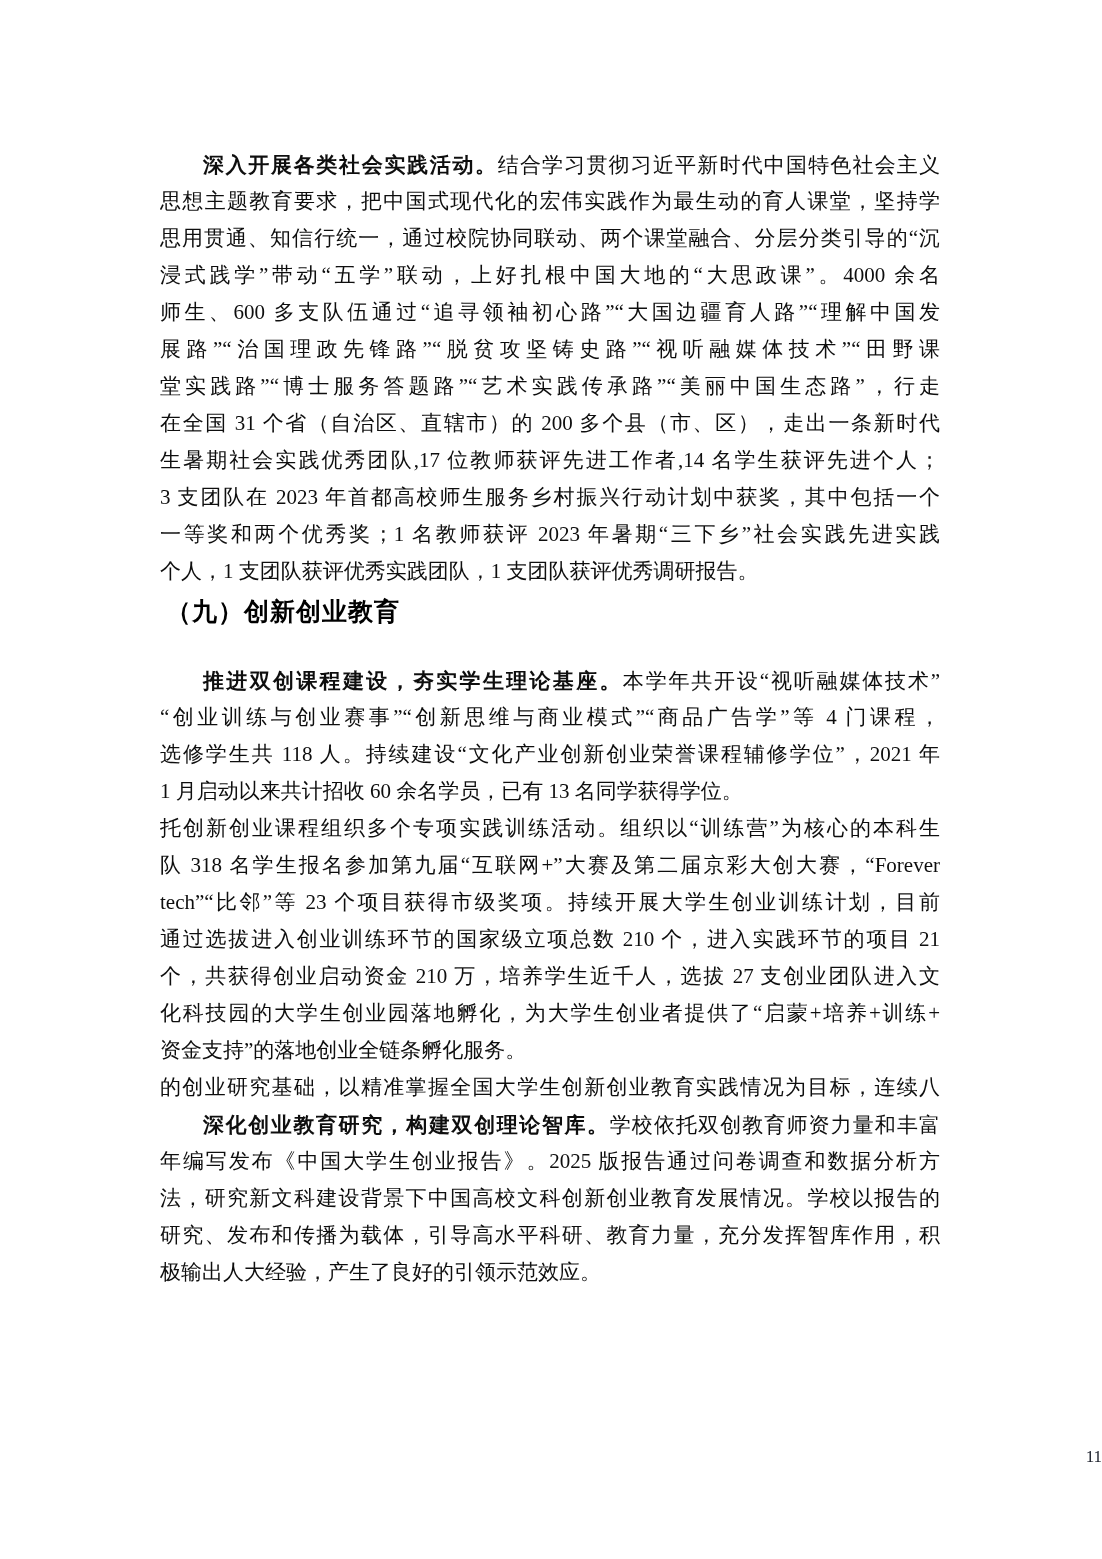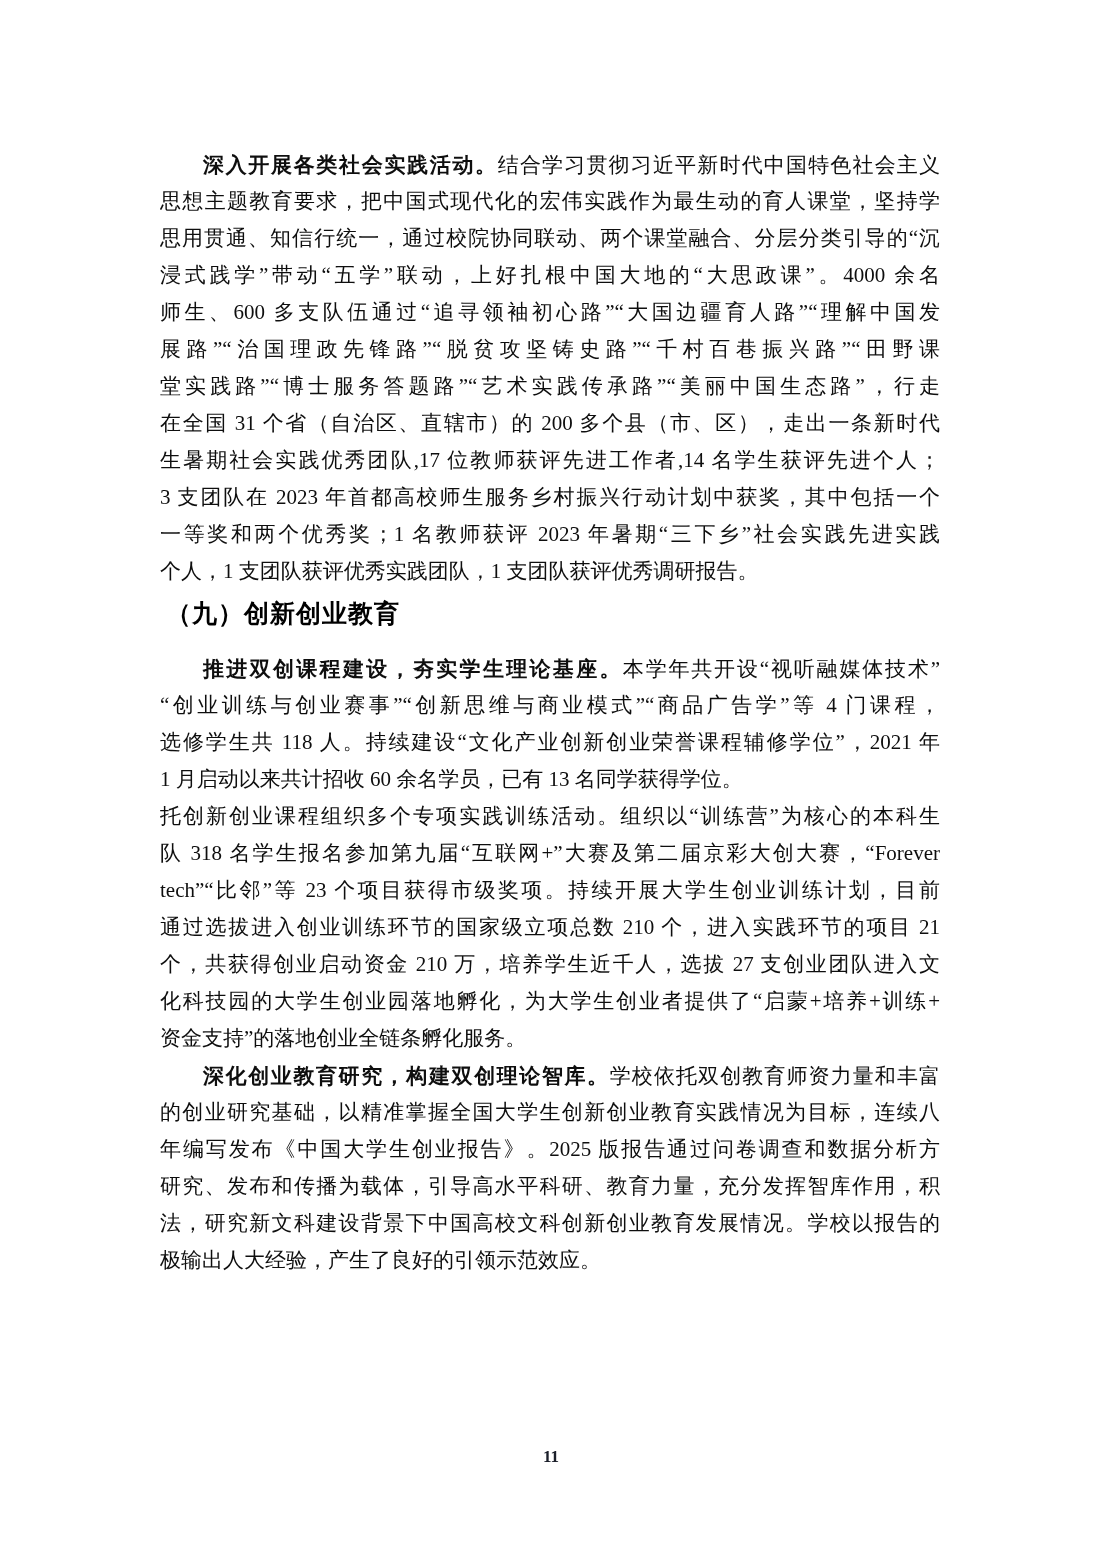--- a/index.html
+++ b/index.html
@@ -32,53 +32,52 @@
     white-space: nowrap;
   }
   .line.first { text-indent: 43px; }
   .line.last  { text-align-last: left; }
   .lead {
     font-family: "Liberation Sans", "DejaVu Sans", sans-serif;
     font-weight: 700;
     letter-spacing: 0.5px;
   }
   .section-heading {
-    font-family: Liberation Serif, serif;
+    font-family: Liberation Mono, monospace;
     font-weight: 700;
     font-size: 25px;
     line-height: 42px;
     height: 42px;
-    margin: 3px 0 15px 0;
+    margin: 3px 0 27px 0;
     padding-left: 6px;
     letter-spacing: 1px;
     color: #000000;
   }
   .page-footer {
     position: absolute;
     top: 1447px;
     left: 0;
     width: 100%;
-    text-align: center;
+    text-align: right;
     font-size: 17px;
     line-height: 20px;
     color: #1b1f2a;
-    font-weight: bold;
   }
 </style>
 </head>
 <body>
 
 <div class="page-content">
     <div class="para">
       <div class="line first"><b class="lead">深入开展各类社会实践活动。</b>结合学习贯彻习近平新时代中国特色社会主义</div>
       <div class="line">思想主题教育要求，把中国式现代化的宏伟实践作为最生动的育人课堂，坚持学</div>
       <div class="line">思用贯通、知信行统一，通过校院协同联动、两个课堂融合、分层分类引导的“沉</div>
       <div class="line">浸式践学”带动“五学”联动，上好扎根中国大地的“大思政课”。4000 余名</div>
       <div class="line">师生、600 多支队伍通过“追寻领袖初心路”“大国边疆育人路”“理解中国发</div>
-      <div class="line">展路”“治国理政先锋路”“脱贫攻坚铸史路”“千村百巷振兴路”“田野课</div>
+      <div class="line">展路”“治国理政先锋路”“脱贫攻坚铸史路”“视听融媒体技术”“田野课</div>
       <div class="line">堂实践路”“博士服务答题路”“艺术实践传承路”“美丽中国生态路”，行走</div>
       <div class="line">在全国 31 个省（自治区、直辖市）的 200 多个县（市、区），走出一条新时代</div>
       <div class="line">生暑期社会实践优秀团队,17 位教师获评先进工作者,14 名学生获评先进个人；</div>
       <div class="line">3 支团队在 2023 年首都高校师生服务乡村振兴行动计划中获奖，其中包括一个</div>
       <div class="line">一等奖和两个优秀奖；1 名教师获评 2023 年暑期“三下乡”社会实践先进实践</div>
       <div class="line last">个人，1 支团队获评优秀实践团队，1 支团队获评优秀调研报告。</div>
     </div>
     <div class="section-heading">（九）创新创业教育</div>
     <div class="para">
       <div class="line first"><b class="lead">推进双创课程建设，夯实学生理论基座。</b>本学年共开设“视听融媒体技术”</div>
@@ -89,22 +88,22 @@
     <div class="para">
       <div class="line">托创新创业课程组织多个专项实践训练活动。组织以“训练营”为核心的本科生</div>
       <div class="line">队 318 名学生报名参加第九届“互联网+”大赛及第二届京彩大创大赛，“Forever</div>
       <div class="line">tech”“比邻”等 23 个项目获得市级奖项。持续开展大学生创业训练计划，目前</div>
       <div class="line">通过选拔进入创业训练环节的国家级立项总数 210 个，进入实践环节的项目 21</div>
       <div class="line">个，共获得创业启动资金 210 万，培养学生近千人，选拔 27 支创业团队进入文</div>
       <div class="line">化科技园的大学生创业园落地孵化，为大学生创业者提供了“启蒙+培养+训练+</div>
       <div class="line last">资金支持”的落地创业全链条孵化服务。</div>
     </div>
     <div class="para">
+      <div class="line">的创业研究基础，以精准掌握全国大学生创新创业教育实践情况为目标，连续八</div>
       <div class="line first"><b class="lead">深化创业教育研究，构建双创理论智库。</b>学校依托双创教育师资力量和丰富</div>
-      <div class="line">的创业研究基础，以精准掌握全国大学生创新创业教育实践情况为目标，连续八</div>
       <div class="line">年编写发布《中国大学生创业报告》。2025 版报告通过问卷调查和数据分析方</div>
+      <div class="line">法，研究新文科建设背景下中国高校文科创新创业教育发展情况。学校以报告的</div>
       <div class="line">研究、发布和传播为载体，引导高水平科研、教育力量，充分发挥智库作用，积</div>
-      <div class="line">法，研究新文科建设背景下中国高校文科创新创业教育发展情况。学校以报告的</div>
       <div class="line last">极输出人大经验，产生了良好的引领示范效应。</div>
     </div>
   </div>
 
 <div class="page-footer">11</div>
 
 </body></html>

